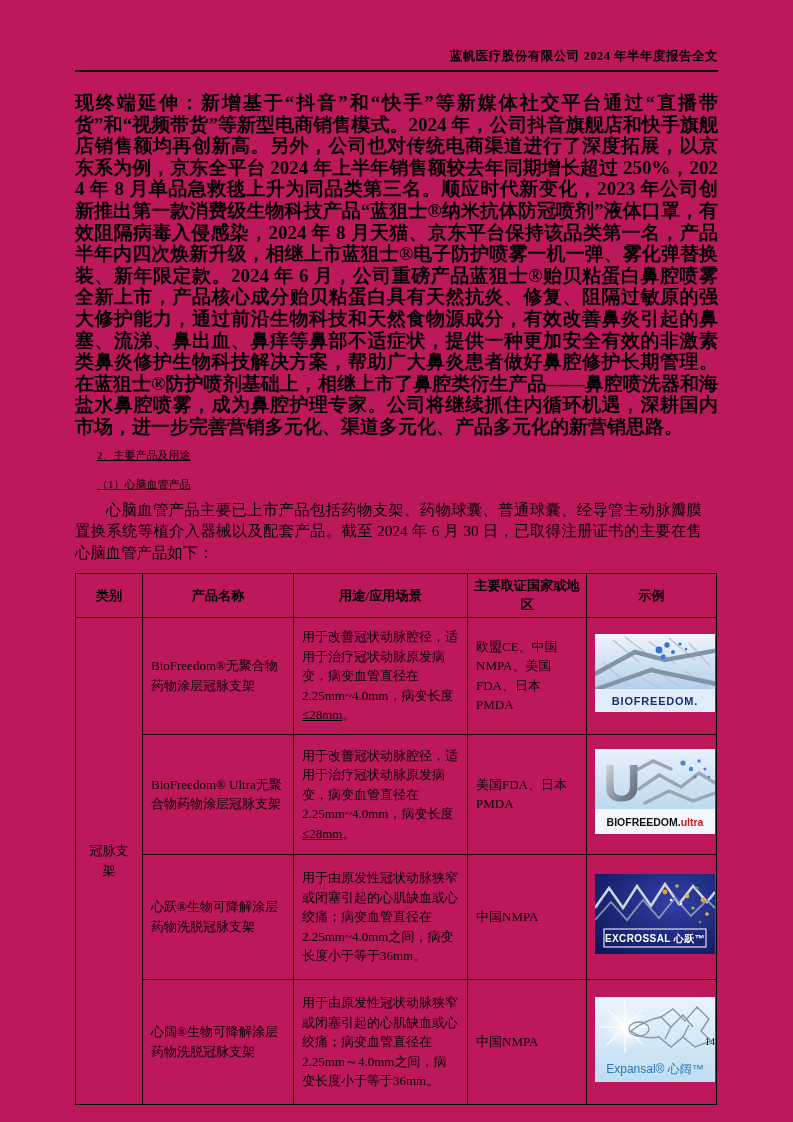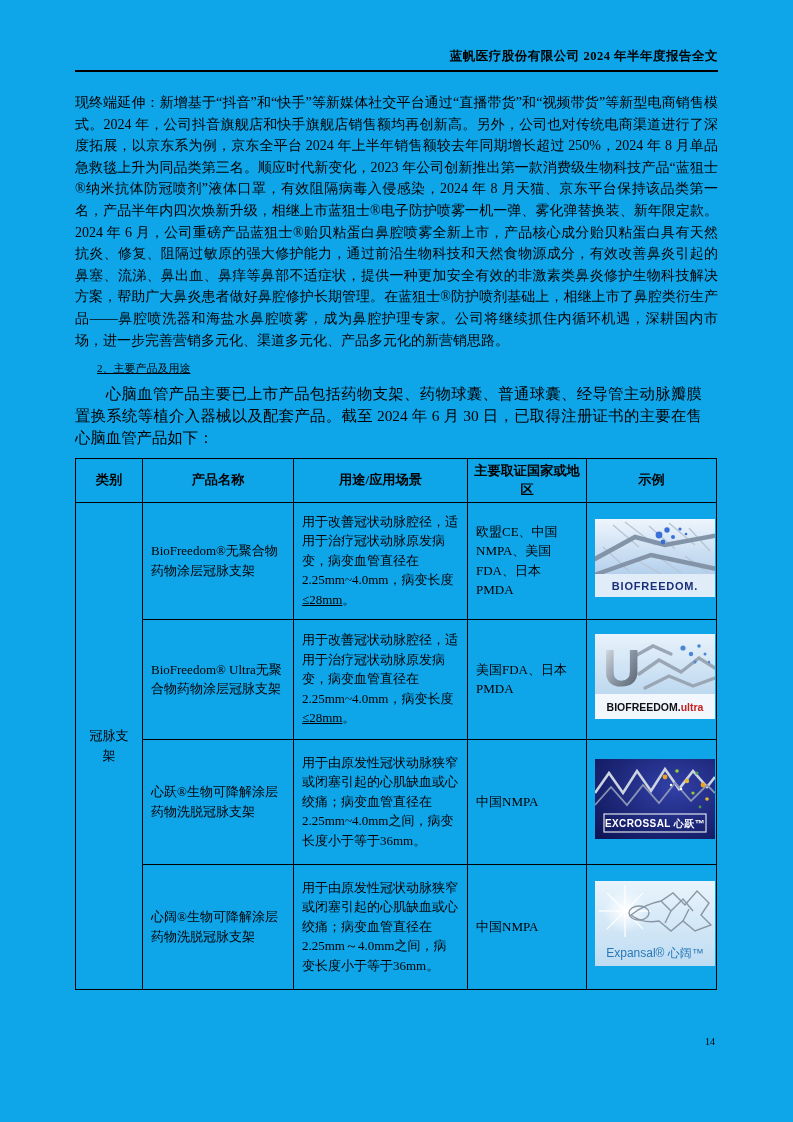--- a/index.html
+++ b/index.html
@@ -1,33 +1,33 @@
 <!DOCTYPE html>
 <html><head>
 <meta charset="utf-8">
 <style>
   html,body{margin:0;padding:0;background:#ffffff;}
   .page{
     position:relative;
     width:793px;height:1122px;
-    background:#0ea5e9;
+    background:#be185d;
     font-family:"Liberation Serif","DejaVu Serif",serif;
     color:#000;
     overflow:hidden;
   }
   .content{position:absolute;left:75px;top:0;width:643px;}
   .report-title{
     position:absolute;top:48px;right:0;
     font-size:12.5px;font-weight:bold;letter-spacing:.5px;white-space:nowrap;
   }
   .header-rule{position:absolute;top:70px;left:0;width:643px;border-top:2px solid #000;height:0;}
   .main{position:absolute;top:92px;left:0;width:643px;}
   .para{
-    margin:0;font-size:14px;line-height:21.6px;
-    text-align:justify;word-break:break-all;
+    margin:0;font-size:19px;line-height:21.6px;
+    text-align:justify;word-break:break-all;font-weight:bold;
   }
   .heading{margin:6px 0 0 0;font-size:11px;line-height:23px;text-indent:2em;font-weight:normal;text-decoration:underline;}
   .intro{margin:3px 16px 0 0;font-size:15.4px;line-height:21.8px;text-indent:2em;text-align:justify;word-break:break-all;}
   table.products{
     margin-top:9px;border-collapse:collapse;table-layout:fixed;width:641px;
     font-size:13px;
   }
   table.products th,table.products td{
     border:1px solid #000;vertical-align:middle;
     padding:4px 8px;line-height:19.5px;
@@ -45,20 +45,21 @@
 
 <div class="page">
   <div class="content">
     <div class="report-title">蓝帆医疗股份有限公司 2024 年半年度报告全文</div>
     <div class="header-rule"></div>
 
     <div class="main">
       <p class="para">现终端延伸：新增基于“抖音”和“快手”等新媒体社交平台通过“直播带货”和“视频带货”等新型电商销售模式。2024 年，公司抖音旗舰店和快手旗舰店销售额均再创新高。另外，公司也对传统电商渠道进行了深度拓展，以京东系为例，京东全平台 2024 年上半年销售额较去年同期增长超过 250%，2024 年 8 月单品急救毯上升为同品类第三名。顺应时代新变化，2023 年公司创新推出第一款消费级生物科技产品“蓝狙士®纳米抗体防冠喷剂”液体口罩，有效阻隔病毒入侵感染，2024 年 8 月天猫、京东平台保持该品类第一名，产品半年内四次焕新升级，相继上市蓝狙士®电子防护喷雾一机一弹、雾化弹替换装、新年限定款。2024 年 6 月，公司重磅产品蓝狙士®贻贝粘蛋白鼻腔喷雾全新上市，产品核心成分贻贝粘蛋白具有天然抗炎、修复、阻隔过敏原的强大修护能力，通过前沿生物科技和天然食物源成分，有效改善鼻炎引起的鼻塞、流涕、鼻出血、鼻痒等鼻部不适症状，提供一种更加安全有效的非激素类鼻炎修护生物科技解决方案，帮助广大鼻炎患者做好鼻腔修护长期管理。在蓝狙士®防护喷剂基础上，相继上市了鼻腔类衍生产品——鼻腔喷洗器和海盐水鼻腔喷雾，成为鼻腔护理专家。公司将继续抓住内循环机遇，深耕国内市场，进一步完善营销多元化、渠道多元化、产品多元化的新营销思路。</p>
 
       <h3 class="heading">2、主要产品及用途</h3>
+      <h3 class="heading">（1）心脑血管产品</h3>
 
       <p class="intro">心脑血管产品主要已上市产品包括药物支架、药物球囊、普通球囊、经导管主动脉瓣膜置换系统等植介入器械以及配套产品。截至 2024 年 6 月 30 日，已取得注册证书的主要在售心脑血管产品如下：</p>
 
       <table class="products">
         <colgroup>
           <col style="width:67px">
             <col style="width:151px">
             <col style="width:174px">
             <col style="width:119px">
             <col style="width:130px">

